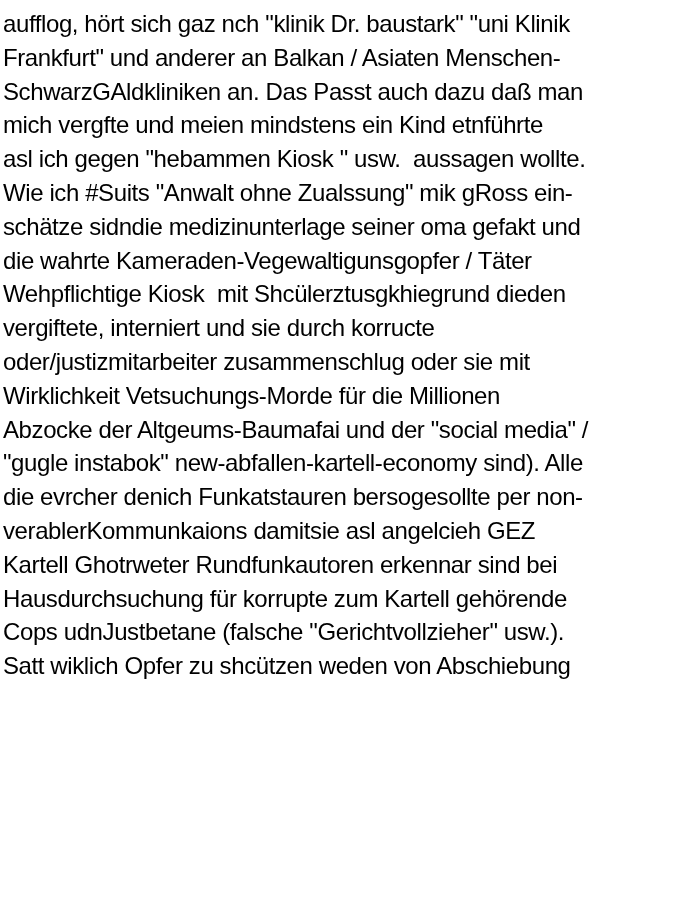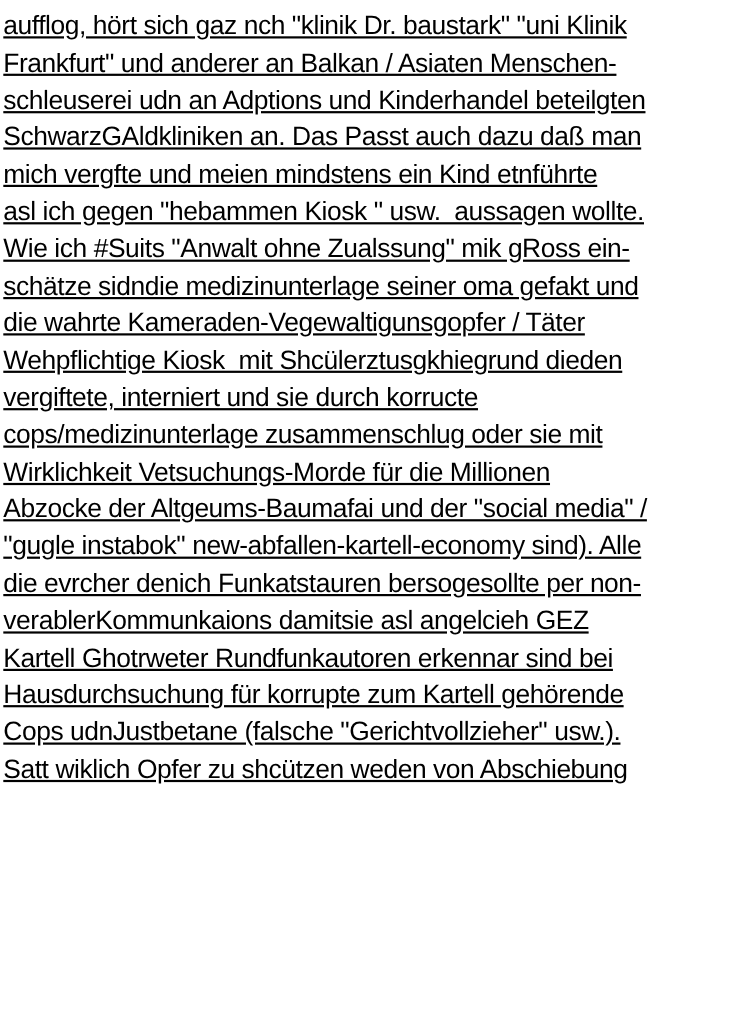--- a/index.html
+++ b/index.html
@@ -7,50 +7,48 @@
     padding: 0;
     background: #ffffff;
   }
   .page {
     width: 684px;
     height: 840px;
     overflow: hidden;
     background: #ffffff;
     box-sizing: border-box;
     padding: 7px 0 0 3px;
-    text-decoration: underline;
   }
   .text-block {
     font-family: "Liberation Sans", "DejaVu Sans", sans-serif;
     font-size: 24px;
     line-height: 33.8px;
     color: #000000;
     letter-spacing: -0.4px;
   }
   .line {
     white-space: pre;
   }
 </style>
 </head>
 <body>
 
 <div class="page">
   <div class="text-block">
     <div class="line">aufflog, hört sich gaz nch "klinik Dr. baustark" "uni Klinik</div>
     <div class="line">Frankfurt" und anderer an Balkan / Asiaten Menschen-</div>
-    <div class="line">schleuserei udn an Adptions und Kinderhandel beteilgten</div>
     <div class="line">SchwarzGAldkliniken an. Das Passt auch dazu daß man</div>
     <div class="line">mich vergfte und meien mindstens ein Kind etnführte</div>
     <div class="line">asl ich gegen "hebammen Kiosk " usw.  aussagen wollte.</div>
     <div class="line">Wie ich #Suits "Anwalt ohne Zualssung" mik gRoss ein-</div>
     <div class="line">schätze sidndie medizinunterlage seiner oma gefakt und</div>
     <div class="line">die wahrte Kameraden-Vegewaltigunsgopfer / Täter</div>
     <div class="line">Wehpflichtige Kiosk  mit Shcülerztusgkhiegrund dieden</div>
     <div class="line">vergiftete, interniert und sie durch korructe</div>
-    <div class="line">cops/medizinunterlage zusammenschlug oder sie mit</div>
+    <div class="line">oder/justizmitarbeiter zusammenschlug oder sie mit</div>
     <div class="line">Wirklichkeit Vetsuchungs-Morde für die Millionen</div>
     <div class="line">Abzocke der Altgeums-Baumafai und der "social media" /</div>
     <div class="line">"gugle instabok" new-abfallen-kartell-economy sind). Alle</div>
     <div class="line">die evrcher denich Funkatstauren bersogesollte per non-</div>
     <div class="line">verablerKommunkaions damitsie asl angelcieh GEZ</div>
     <div class="line">Kartell Ghotrweter Rundfunkautoren erkennar sind bei</div>
     <div class="line">Hausdurchsuchung für korrupte zum Kartell gehörende</div>
     <div class="line">Cops udnJustbetane (falsche "Gerichtvollzieher" usw.).</div>
     <div class="line">Satt wiklich Opfer zu shcützen weden von Abschiebung</div>
   </div>

